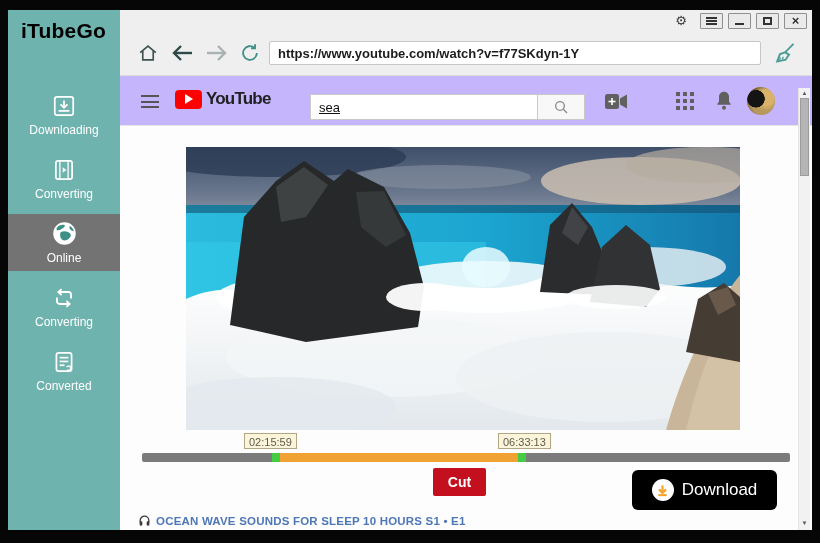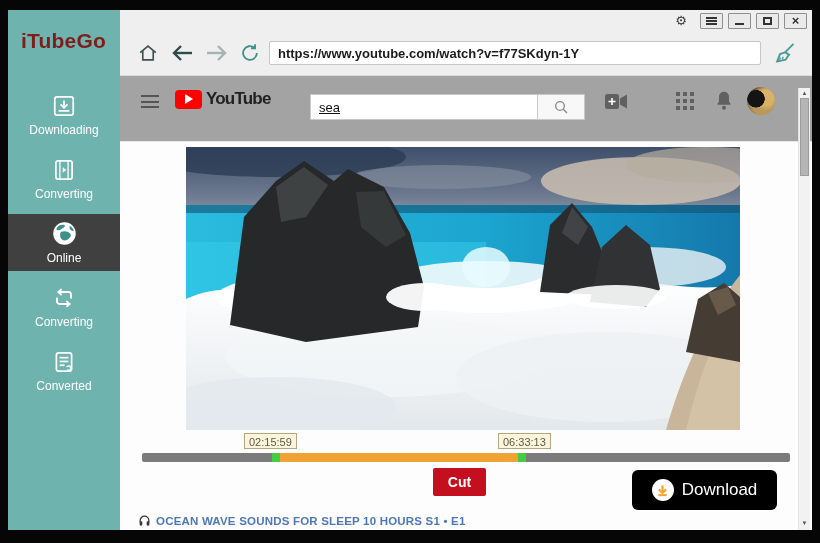--- a/index.html
+++ b/index.html
@@ -2,24 +2,24 @@
 <html><head>
 <meta charset="utf-8">
 <style>
   html,body{margin:0;padding:0;background:#060606;}
   *{box-sizing:border-box;font-family:"Liberation Sans","DejaVu Sans",sans-serif;}
   .frame{position:relative;width:820px;height:543px;background:#060606;overflow:hidden;}
   .app{position:absolute;left:8px;top:10px;width:804px;height:520px;background:#fff;overflow:hidden;}
 
   
   .sidebar{position:absolute;left:0;top:0;width:112px;height:520px;background:#6FB3AE;}
-  .logo{color:#7f1d1d;font-size:21px;font-weight:bold;padding:19px 0 0 13px;letter-spacing:.2px;}
+  .logo{color:#000000;font-size:21px;font-weight:bold;padding:9px 0 0 13px;letter-spacing:.2px;}
   .nav{position:absolute;top:76px;left:0;right:0;}
   .nav-item{height:57px;margin-bottom:7px;display:flex;flex-direction:column;align-items:center;justify-content:center;color:#fff;cursor:pointer;}
-  .nav-item.selected{background:#404040;}
+  .nav-item.selected{background:#737373;}
   .nav-item svg{display:block;margin-bottom:4px;}
   .nav-label{font-size:12px;color:#fff;}
 
   
   .main{position:absolute;left:112px;top:0;right:0;height:520px;background:#efefef;}
 
   .titlebar{height:21px;display:flex;justify-content:flex-end;align-items:center;padding-right:5px;background:#efefef;}
   .gear{font-size:13px;color:#3c3c3c;margin-right:8px;cursor:pointer;line-height:1;}
   .tb-btn{width:23px;height:16px;border:1px solid #8f8f8f;background:#eaeaea;border-radius:1px;margin-left:5px;display:flex;align-items:center;justify-content:center;cursor:pointer;}
   .glyph-menu{width:11px;height:8px;border-top:2px solid #333;border-bottom:2px solid #333;position:relative;}
@@ -28,21 +28,21 @@
   .glyph-max{width:9px;height:8px;border:2px solid #333;}
   .glyph-close{font-size:13px;font-weight:bold;color:#333;line-height:1;}
 
   .toolbar{position:absolute;left:0;right:0;top:21px;height:45px;background:#efefef;border-bottom:1px solid #dcdcdc;display:flex;align-items:center;padding:0 14px 0 17px;}
   .tool-icon{flex:none;cursor:pointer;display:flex;align-items:center;justify-content:center;}
   .url-input{flex:1;height:24px;margin:0 10px 0 8px;border:1px solid #c6c6c6;border-radius:2px;background:#fff;padding:0 8px;font-size:13px;font-weight:bold;color:#1c1c1c;outline:none;}
 
   .webview{position:absolute;left:0;right:0;top:66px;bottom:0;background:#fdfdfd;}
 
   
-  .yt-header{position:absolute;left:0;top:0;right:0;height:66px;background:#a3a3a3;border-bottom:1px solid #e6e6e6;}
+  .yt-header{position:absolute;left:0;top:0;right:0;height:50px;background:#c4b5fd;border-bottom:1px solid #e6e6e6;}
   .hamburger{position:absolute;left:21px;top:19px;width:18px;height:13px;cursor:pointer;}
   .hamburger span{display:block;height:2px;background:#555;margin-bottom:3.5px;}
   .yt-logo{position:absolute;left:55px;top:13px;display:flex;align-items:center;cursor:pointer;}
   .yt-badge{width:27px;height:19px;background:#FF0000;border-radius:4px;display:flex;align-items:center;justify-content:center;margin-right:4px;}
   .yt-badge::after{content:"";width:0;height:0;border-left:8px solid #fff;border-top:5px solid transparent;border-bottom:5px solid transparent;}
   .yt-word{font-size:17px;font-weight:bold;color:#212121;letter-spacing:-0.8px;}
   .yt-search{position:absolute;left:190px;top:18px;width:227px;height:26px;border:1px solid #c9c9c9;border-right:none;background:#fff;padding:0 8px;font-size:13px;color:#111;outline:none;text-decoration:underline;}
   .yt-search-btn{position:absolute;left:417px;top:18px;width:48px;height:26px;border:1px solid #c9c9c9;background:#f8f8f8;display:flex;align-items:center;justify-content:center;cursor:pointer;}
   .yt-right-icon{position:absolute;top:17px;cursor:pointer;}
   .avatar{position:absolute;left:627px;top:11px;width:28px;height:28px;border-radius:50%;cursor:pointer;

